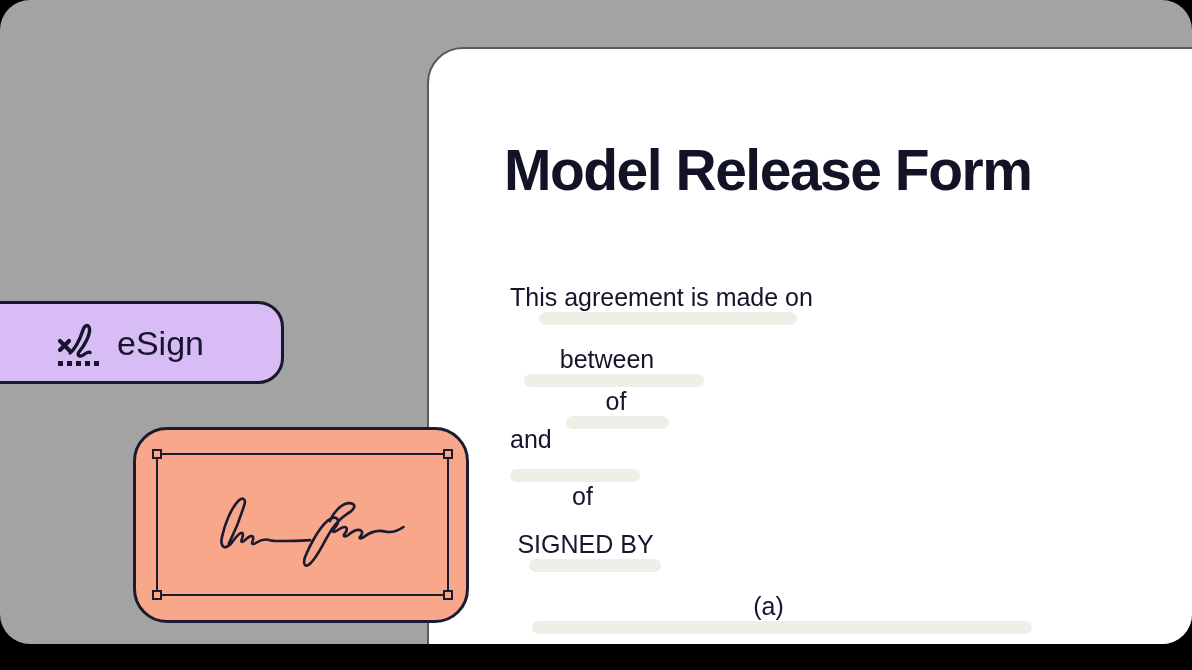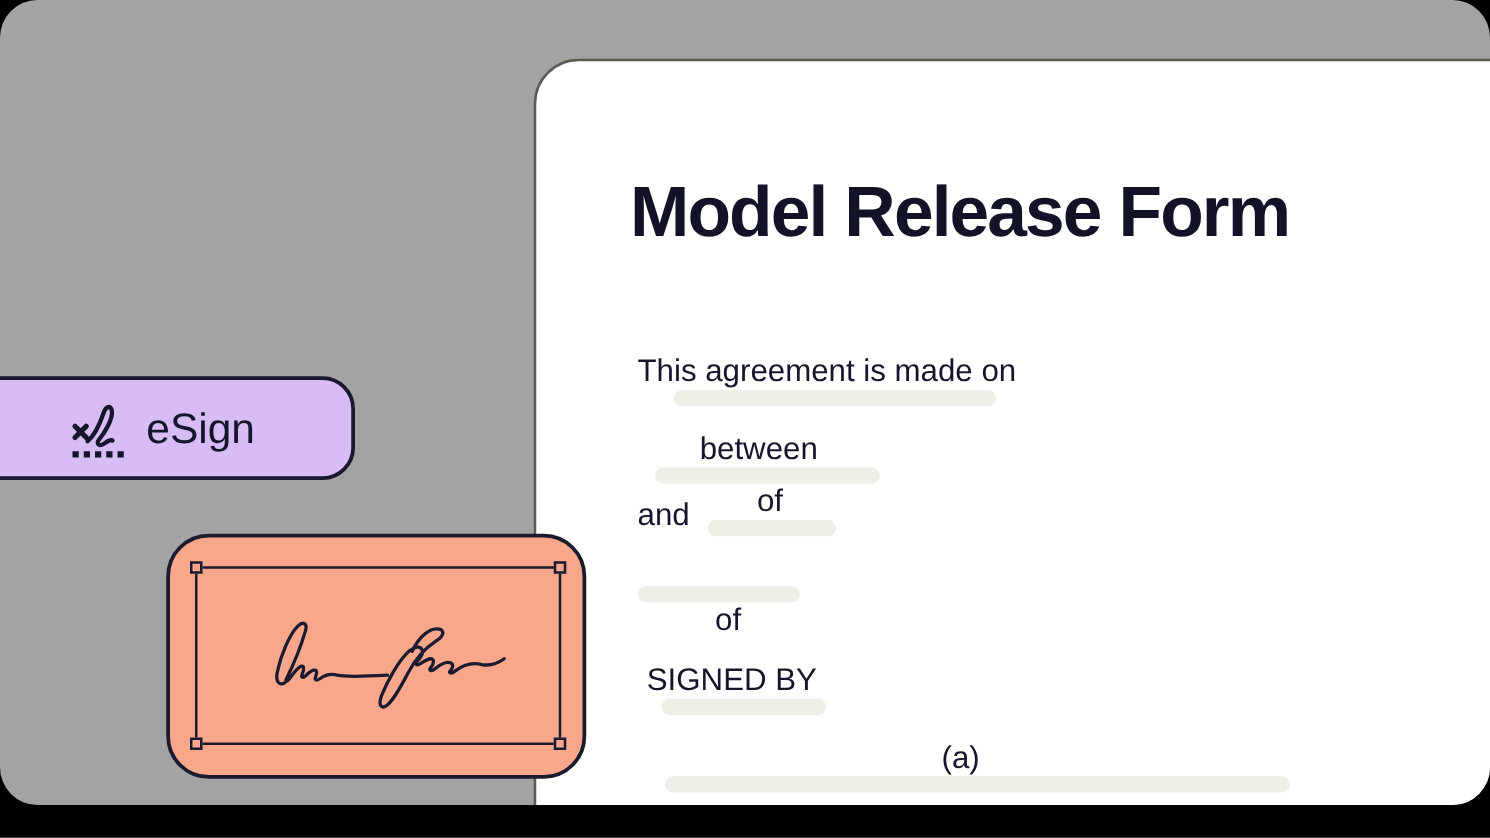--- a/index.html
+++ b/index.html
@@ -9,21 +9,21 @@
   
   .doc-card{position:absolute;left:427px;top:47px;width:790px;height:650px;background:#ffffff;
     border:2.5px solid #5b5b53;border-radius:36px 0 0 0;box-sizing:border-box;}
   .doc-title{position:absolute;left:75px;top:88px;font-size:57px;font-weight:700;letter-spacing:-1.5px;
     color:#131327;white-space:nowrap;}
   .doc-line{position:absolute;display:flex;align-items:center;white-space:nowrap;height:34px;
     font-size:25px;color:#15152c;flex-direction:column;}
   .blank{background:#efefe8;height:13px;border-radius:7px;flex:0 0 auto;}
   .line1{left:81px;top:234px;}
   .line2{left:81px;top:296px;}
-  .line3{left:81px;top:349px;}
+  .line3{left:81px;top:376px;}
   .line4{left:81px;top:420px;}
   .line5{left:81px;top:481px;}
   .line6{left:76px;top:543px;}
   .b1{width:258px;margin-left:14px;}
   .b2a{width:180px;margin-left:14px;}
   .b2b{width:103px;margin-left:20px;}
   .of1{margin-left:18px;}
   .b4{width:130px;}
   .of2{margin-left:15px;}
   .b5{width:132px;margin-left:19px;}

